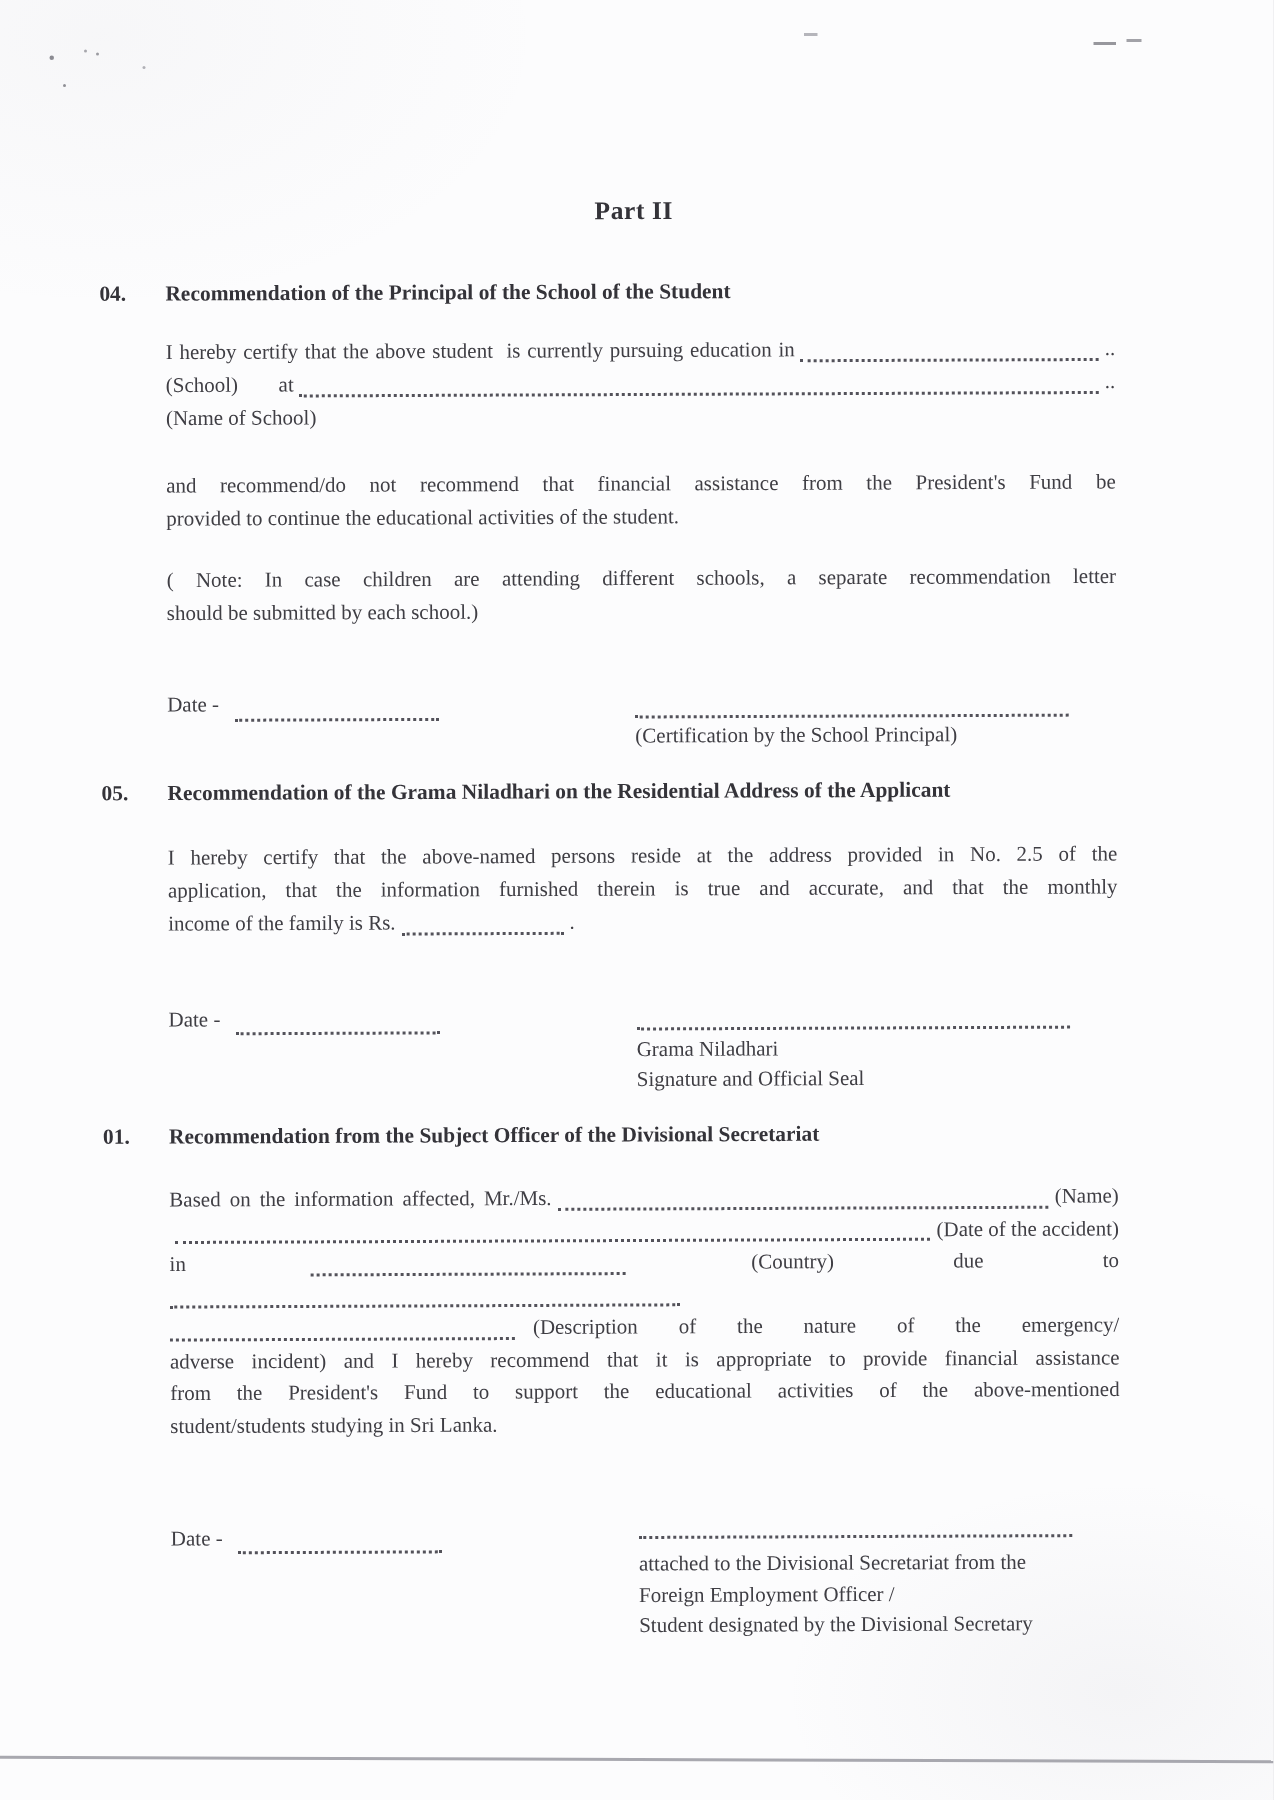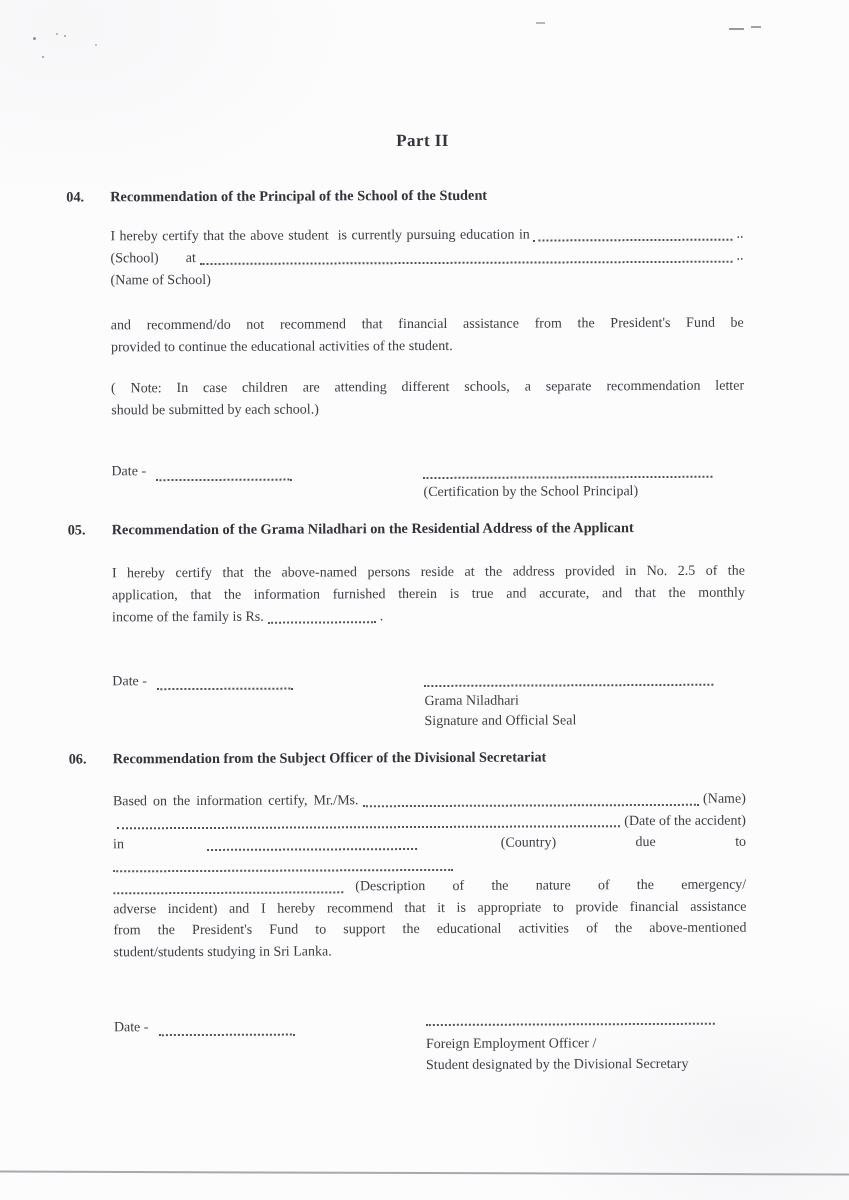--- a/index.html
+++ b/index.html
@@ -101,26 +101,26 @@
     </div>
 
     <div class="abs" style="top:672px;left:112px">Date -</div>
     <div class="abs dotbar" style="top:672px;left:157px;width:136px;height:15px"></div>
     <div class="abs dotbar" style="top:669px;left:424px;width:289px;height:16px"></div>
     <div class="abs" style="top:691px;left:424px;width:330px">
       <div class="caption">Grama Niladhari</div>
       <div class="caption">Signature  and Official Seal</div>
     </div>
 
-    <div class="abs num" style="top:749px;left:68px">06.</div>
+    <div class="abs num" style="top:749px;left:68px">01.</div>
     <div class="abs heading" style="top:749px;left:112px">Recommendation from the Subject Officer of the Divisional Secretariat</div>
 
     <div class="abs para" style="top:789px;left:112px">
       <div class="line l21 flexline">
-        <span style="word-spacing:2.5px">Based on the information certify, Mr./Ms.</span>
+        <span style="word-spacing:2.5px">Based on the information affected, Mr./Ms.</span>
         <span class="dots grow"></span>
         <span>(Name)</span>
       </div>
       <div class="line l21 flexline">
         <span class="dots grow"></span>
         <span>(Date of the accident)</span>
       </div>
       <div class="line l21 flexline between">
         <span>in</span>
         <span class="dots" style="width:210px"></span>
@@ -137,20 +137,21 @@
       </div>
       <div class="line l21 jline">adverse incident) and  I hereby recommend that it is appropriate to provide financial assistance</div>
       <div class="line l21 jline">from the President's Fund to support the educational activities of the above-mentioned</div>
       <div class="line l21">student/students studying in Sri Lanka.</div>
     </div>
 
     <div class="abs" style="top:1018px;left:112px">Date -</div>
     <div class="abs dotbar" style="top:1018px;left:157px;width:136px;height:15px"></div>
     <div class="abs dotbar" style="top:1008px;left:424px;width:289px;height:16px"></div>
     <div class="abs" style="top:1034px;left:424px;width:340px">
+      <div class="caption4">attached to the Divisional Secretariat from the</div>
       <div class="caption4">Foreign Employment Officer /</div>
       <div class="caption4">Student designated by the Divisional Secretary</div>
     </div>
 
   </div>
 
   <div class="edge-line" style="left:-4px;top:1172px;width:860px;height:2px"></div>
 
 </div>
 

